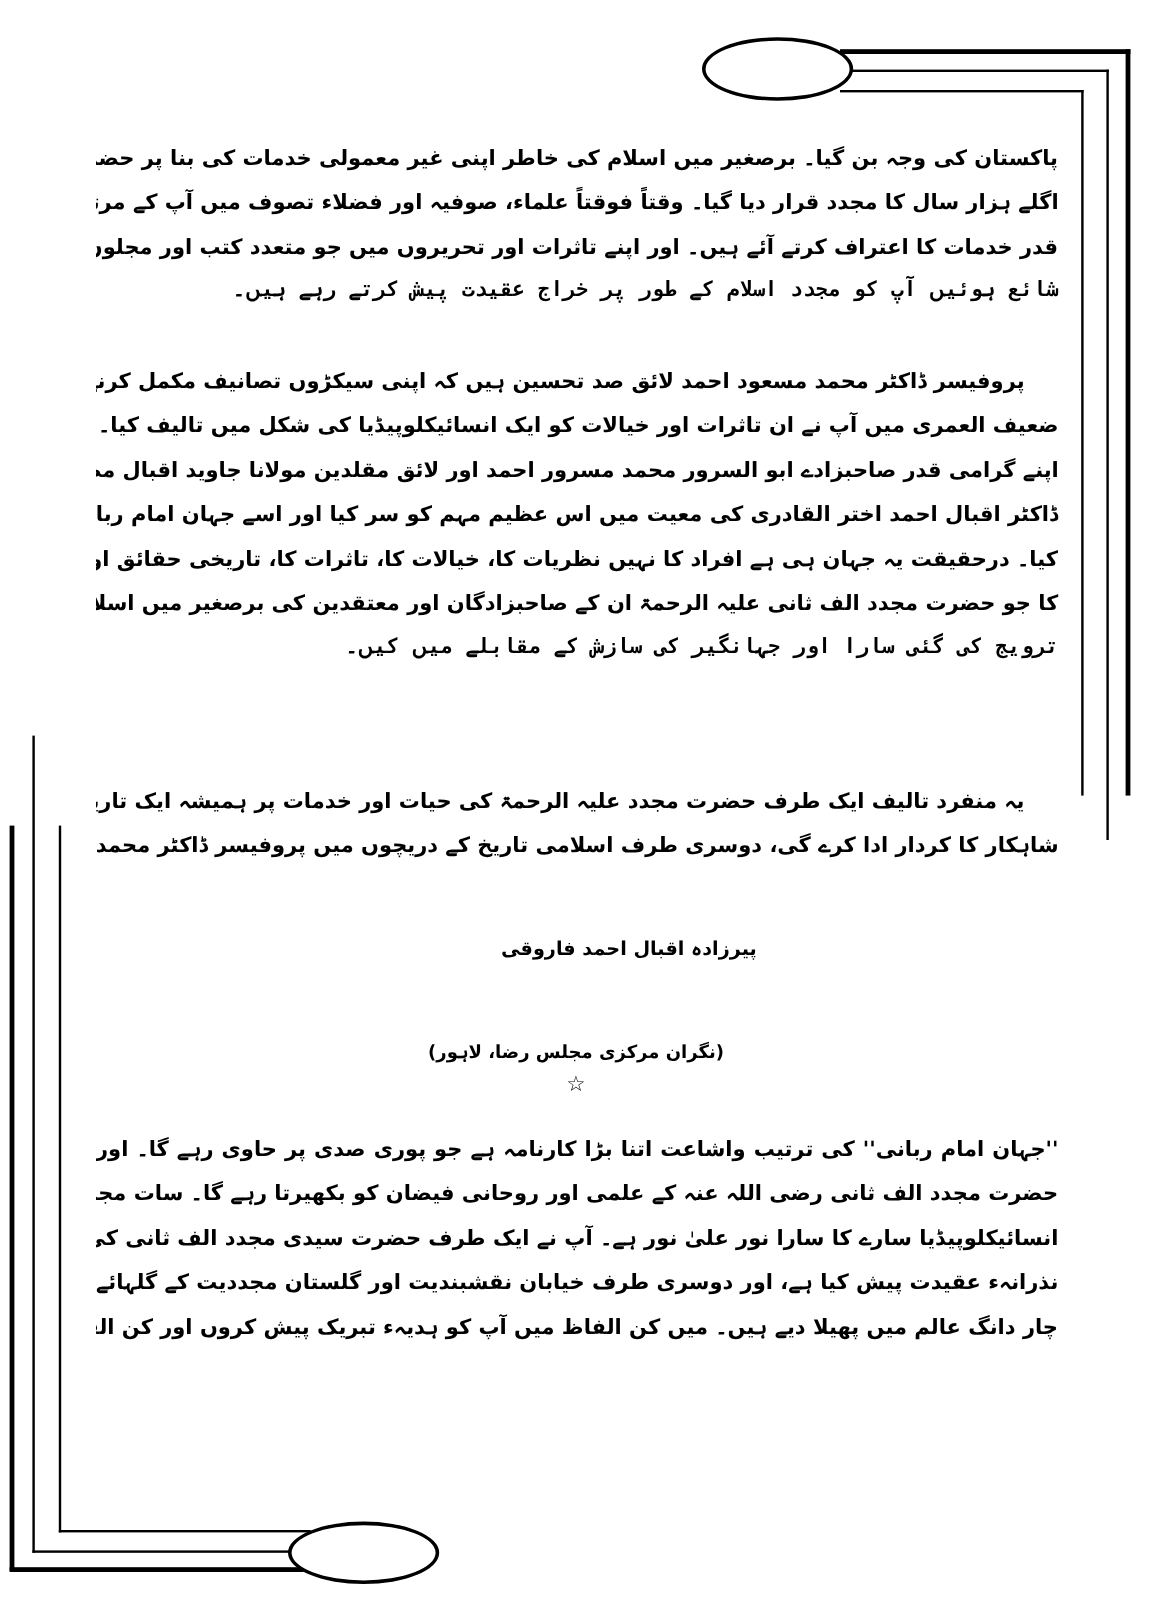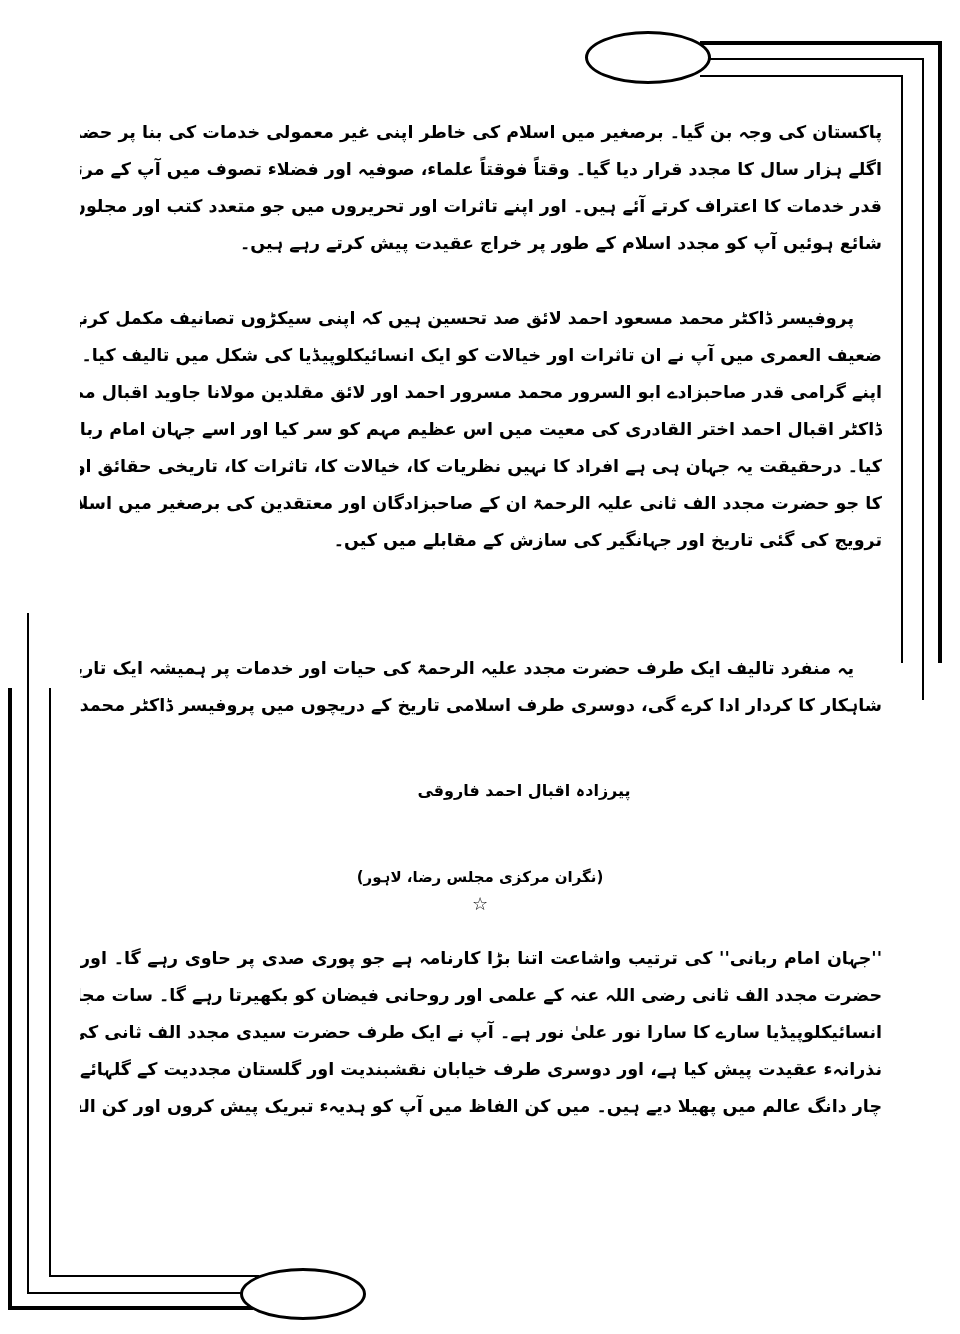--- a/index.html
+++ b/index.html
@@ -3,21 +3,21 @@
 <meta charset="utf-8">
 <style>
   html, body { margin:0; padding:0; background:#ffffff; }
   body { width:960px; height:1334px; position:relative; overflow:hidden;
          font-family:"DejaVu Sans", sans-serif; color:#000; }
   .frame { position:absolute; background:#000; }
   .oval { position:absolute; border:3px solid #000; border-radius:50%; background:#fff; box-sizing:border-box; }
   .text { position:absolute; left:80px; width:802px; direction:rtl; unicode-bidi:embed;
           font-size:17.5px; font-weight:bold; line-height:37px; text-align:justify; text-align-last:right; }
   .line { display:block; height:37px; white-space:nowrap; overflow:hidden; text-align:justify; text-align-last:justify; }
-  .line.last { text-align-last:right; }
+  .line.last { text-align-last:right;font-family:Liberation Mono, monospace; }
   .line.indent { padding-right:28px; }
   .center { position:absolute; left:0; width:960px; text-align:center; direction:rtl; font-weight:bold; }
 </style>
 </head>
 <body>
 
 <div class="frame" style="left:700px;top:41px;width:242px;height:4px;"></div>
 <div class="frame" style="left:705px;top:58px;width:219px;height:2px;"></div>
 <div class="frame" style="left:700px;top:75px;width:203px;height:2px;"></div>
 <div class="frame" style="left:938px;top:41px;width:4px;height:622px;"></div>
@@ -40,21 +40,21 @@
   <span class="line last">شائع ہوئیں آپ کو مجدد اسلام کے طور پر خراج عقیدت پیش کرتے رہے ہیں۔</span>
 </div>
 
 <div class="text" style="top:300px;">
   <span class="line indent">پروفیسر ڈاکٹر محمد مسعود احمد لائق صد تحسین ہیں کہ اپنی سیکڑوں تصانیف مکمل کرنے کے بعد اس</span>
   <span class="line">ضعیف العمری میں آپ نے ان تاثرات اور خیالات کو ایک انسائیکلوپیڈیا کی شکل میں تالیف کیا۔ آپ نے</span>
   <span class="line">اپنے گرامی قدر صاحبزادے ابو السرور محمد مسرور احمد اور لائق مقلدین مولانا جاوید اقبال مظہری اور</span>
   <span class="line">ڈاکٹر اقبال احمد اختر القادری کی معیت میں اس عظیم مہم کو سر کیا اور اسے جہان امام ربانی کے نام سے موسوم</span>
   <span class="line">کیا۔ درحقیقت یہ جہان ہی ہے افراد کا نہیں نظریات کا، خیالات کا، تاثرات کا، تاریخی حقائق اور اظہار آراء</span>
   <span class="line">کا جو حضرت مجدد الف ثانی علیہ الرحمۃ ان کے صاحبزادگان اور معتقدین کی برصغیر میں اسلامی شریعت کی جگہ</span>
-  <span class="line last">ترویج کی گئی تاریخ اور جہانگیر کی سازش کے مقابلے میں کیں۔</span>
+  <span class="line last">ترویج کی گئی سارا اور جہانگیر کی سازش کے مقابلے میں کیں۔</span>
 </div>
 
 <div class="text" style="top:650px;">
   <span class="line indent">یہ منفرد تالیف ایک طرف حضرت مجدد علیہ الرحمۃ کی حیات اور خدمات پر ہمیشہ ایک تاریخی یادگار</span>
   <span class="line">شاہکار کا کردار ادا کرے گی، دوسری طرف اسلامی تاریخ کے دریچوں میں پروفیسر ڈاکٹر محمد مسعود احمد کا نام</span>
 </div>
 
 <div class="center" style="top:781px;font-size:16px;padding-left:44px;">پیرزادہ اقبال احمد فاروقی</div>
 <div class="center" style="top:868px;font-size:15px;">(نگران مرکزی مجلس رضا، لاہور)</div>
 <div class="center" style="top:893px;font-size:18px;font-weight:normal;">☆</div>

